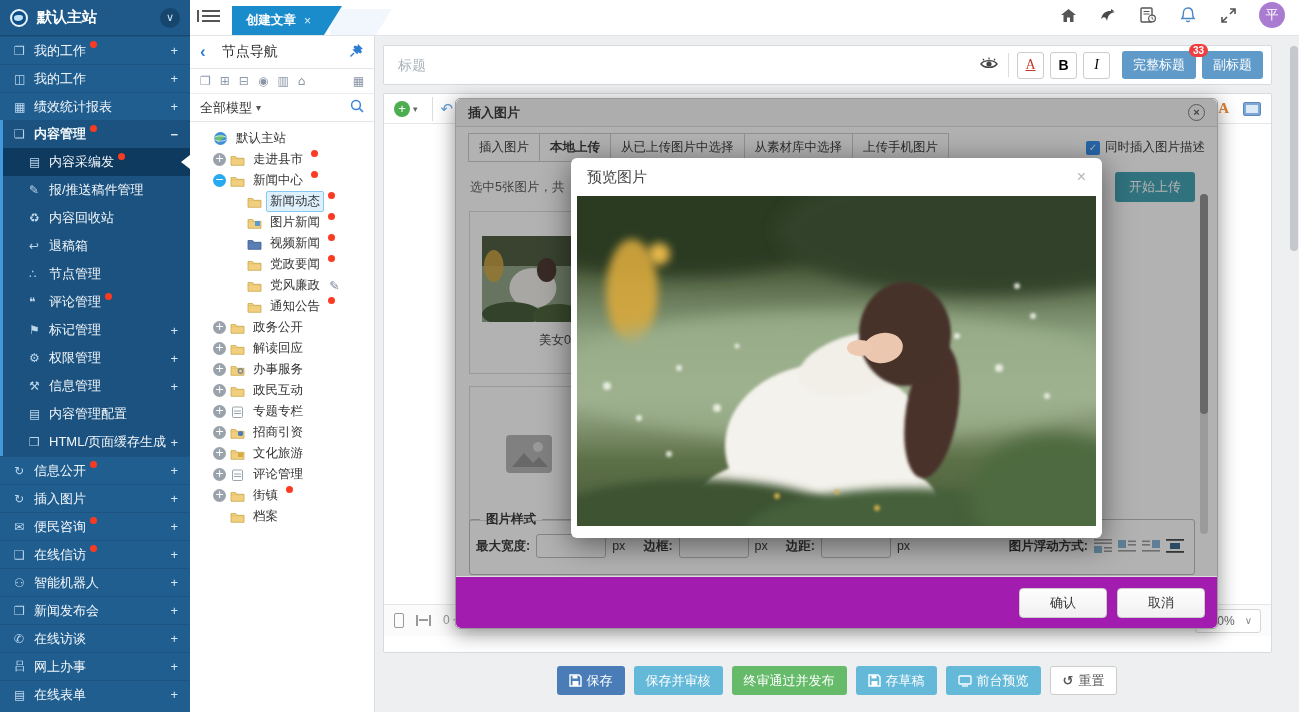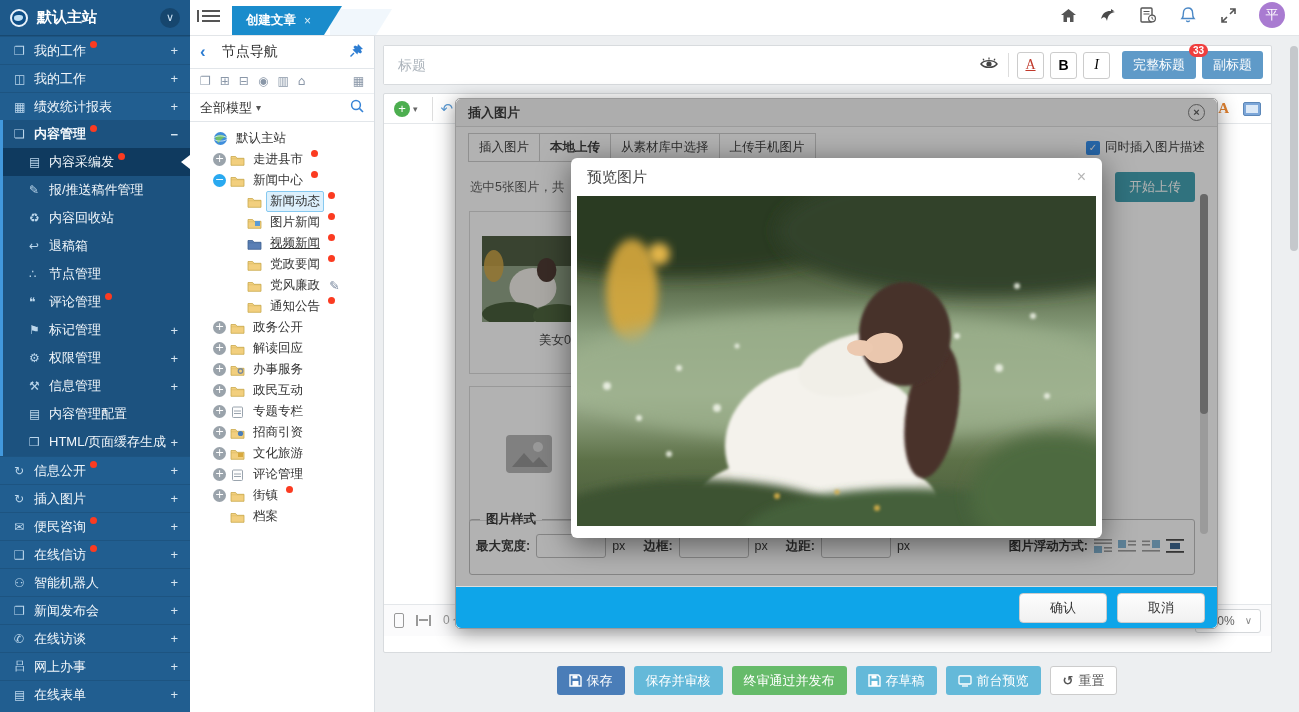--- a/index.html
+++ b/index.html
@@ -120,21 +120,21 @@
   .dlg-scroll { position:absolute; right:9px; top:95px; width:8px; height:340px; background:#dcdcdc; border-radius:4px; }
   .dlg-scroll .thumb { width:8px; height:220px; background:#8f8f8f; border-radius:4px; }
   .style-fieldset { position:absolute; left:13px; right:22px; top:412px; height:64px; border:1px solid #bbb; border-radius:3px; }
   .style-fieldset legend { font-size:12.5px; font-weight:bold; margin-left:10px; padding:0 6px; }
   .sf-row { display:flex; align-items:center; padding:6px 10px 0 6px; font-size:12.5px; }
   .sf-field { display:flex; align-items:center; margin-right:18px; }
   .sf-field b { font-weight:bold; }
   .sf-field input { width:70px; height:24px; border:1px solid #bbb; border-radius:3px; margin:0 6px; }
   .sf-float { margin-left:auto; display:flex; align-items:center; gap:6px; font-weight:bold; }
   .sf-float svg { display:block; }
-  .dlg-footer { position:absolute; left:0; right:0; bottom:0; height:42px; background:#0ea5e9; border-top:1px solid #ddd; border-radius:0 0 5px 5px; display:flex; align-items:center; justify-content:flex-end; gap:10px; padding:0 12px; z-index:6; }
+  .dlg-footer { position:absolute; left:0; right:0; bottom:0; height:52px; background:#a21caf; border-top:1px solid #ddd; border-radius:0 0 5px 5px; display:flex; align-items:center; justify-content:flex-end; gap:10px; padding:0 12px; z-index:6; }
   .dlg-btn { width:88px; height:30px; background:linear-gradient(#fdfdfd,#f1f1f1); border:1px solid #ccc; border-radius:4px; font-size:13px; color:#333; }
   .dim { position:absolute; left:0; right:0; top:0; bottom:42px; background:rgba(30,30,30,.34); z-index:4; border-radius:5px 5px 0 0; }
 
   
   #preview-modal { position:absolute; left:571px; top:158px; width:531px; height:380px; background:#fff; border-radius:6px; box-shadow:0 6px 30px rgba(0,0,0,.5); z-index:20; }
   .pm-header { height:38px; display:flex; align-items:center; padding:0 16px; font-size:15px; color:#444; }
   .pm-close { margin-left:auto; color:#b5b5b5; font-size:16px; }
   .pm-body { margin:0 6px 6px 6px; height:330px; }
   .pm-body svg { display:block; width:100%; height:100%; }
 </style>
@@ -403,21 +403,21 @@
         <span class="t-icon">
           <svg width="15" height="12">
             <path d="M1 2.5 h4.6 l1.4 1.8 H14 v7 H1 Z" fill="#f2cf7e" stroke="#c9a94e" stroke-width=".8"></path>
             <path d="M1 4.8 h13" stroke="#c9a94e" stroke-width=".6" opacity=".6"></path>
             <rect x="8" y="4" width="5" height="5" fill="#5b9bd5"></rect>
           </svg>
         </span>
         <span class="t-label">图片新闻</span>
         <span class="dot"></span>
       </div>
-      <div class="t-row" style="padding-left: 36px; text-decoration: underline;">
+      <div class="t-row" style="padding-left: 36px;">
         <span class="t-exp none"></span>
         <span class="t-icon">
           <svg width="15" height="12">
             <path d="M1 2.5 h4.6 l1.4 1.8 H14 v7 H1 Z" fill="#5a7fb5" stroke="#3d5f90" stroke-width=".8"></path>
             <path d="M1 4.8 h13" stroke="#3d5f90" stroke-width=".6" opacity=".6"></path>
           </svg>
         </span>
         <span class="t-label">视频新闻</span>
         <span class="dot"></span>
       </div>
@@ -652,20 +652,21 @@
 </div>
 
 <div id="insert-dialog">
   <div class="dlg-header">
     <span>插入图片</span>
     <span class="dlg-close">×</span>
   </div>
   <div class="dlg-tabs" id="dlg-tabs">
       <div class="dlg-tab">插入图片</div>
       <div class="dlg-tab active">本地上传</div>
+      <div class="dlg-tab">从已上传图片中选择</div>
       <div class="dlg-tab">从素材库中选择</div>
       <div class="dlg-tab">上传手机图片</div>
       <label class="dlg-check">
         <span class="checkbox">✓</span>
         <span>同时插入图片描述</span>
       </label>
     </div>
   <div class="dlg-subrow">
     <span>选中5张图片，共</span>
     <button class="upload-btn">开始上传</button>

